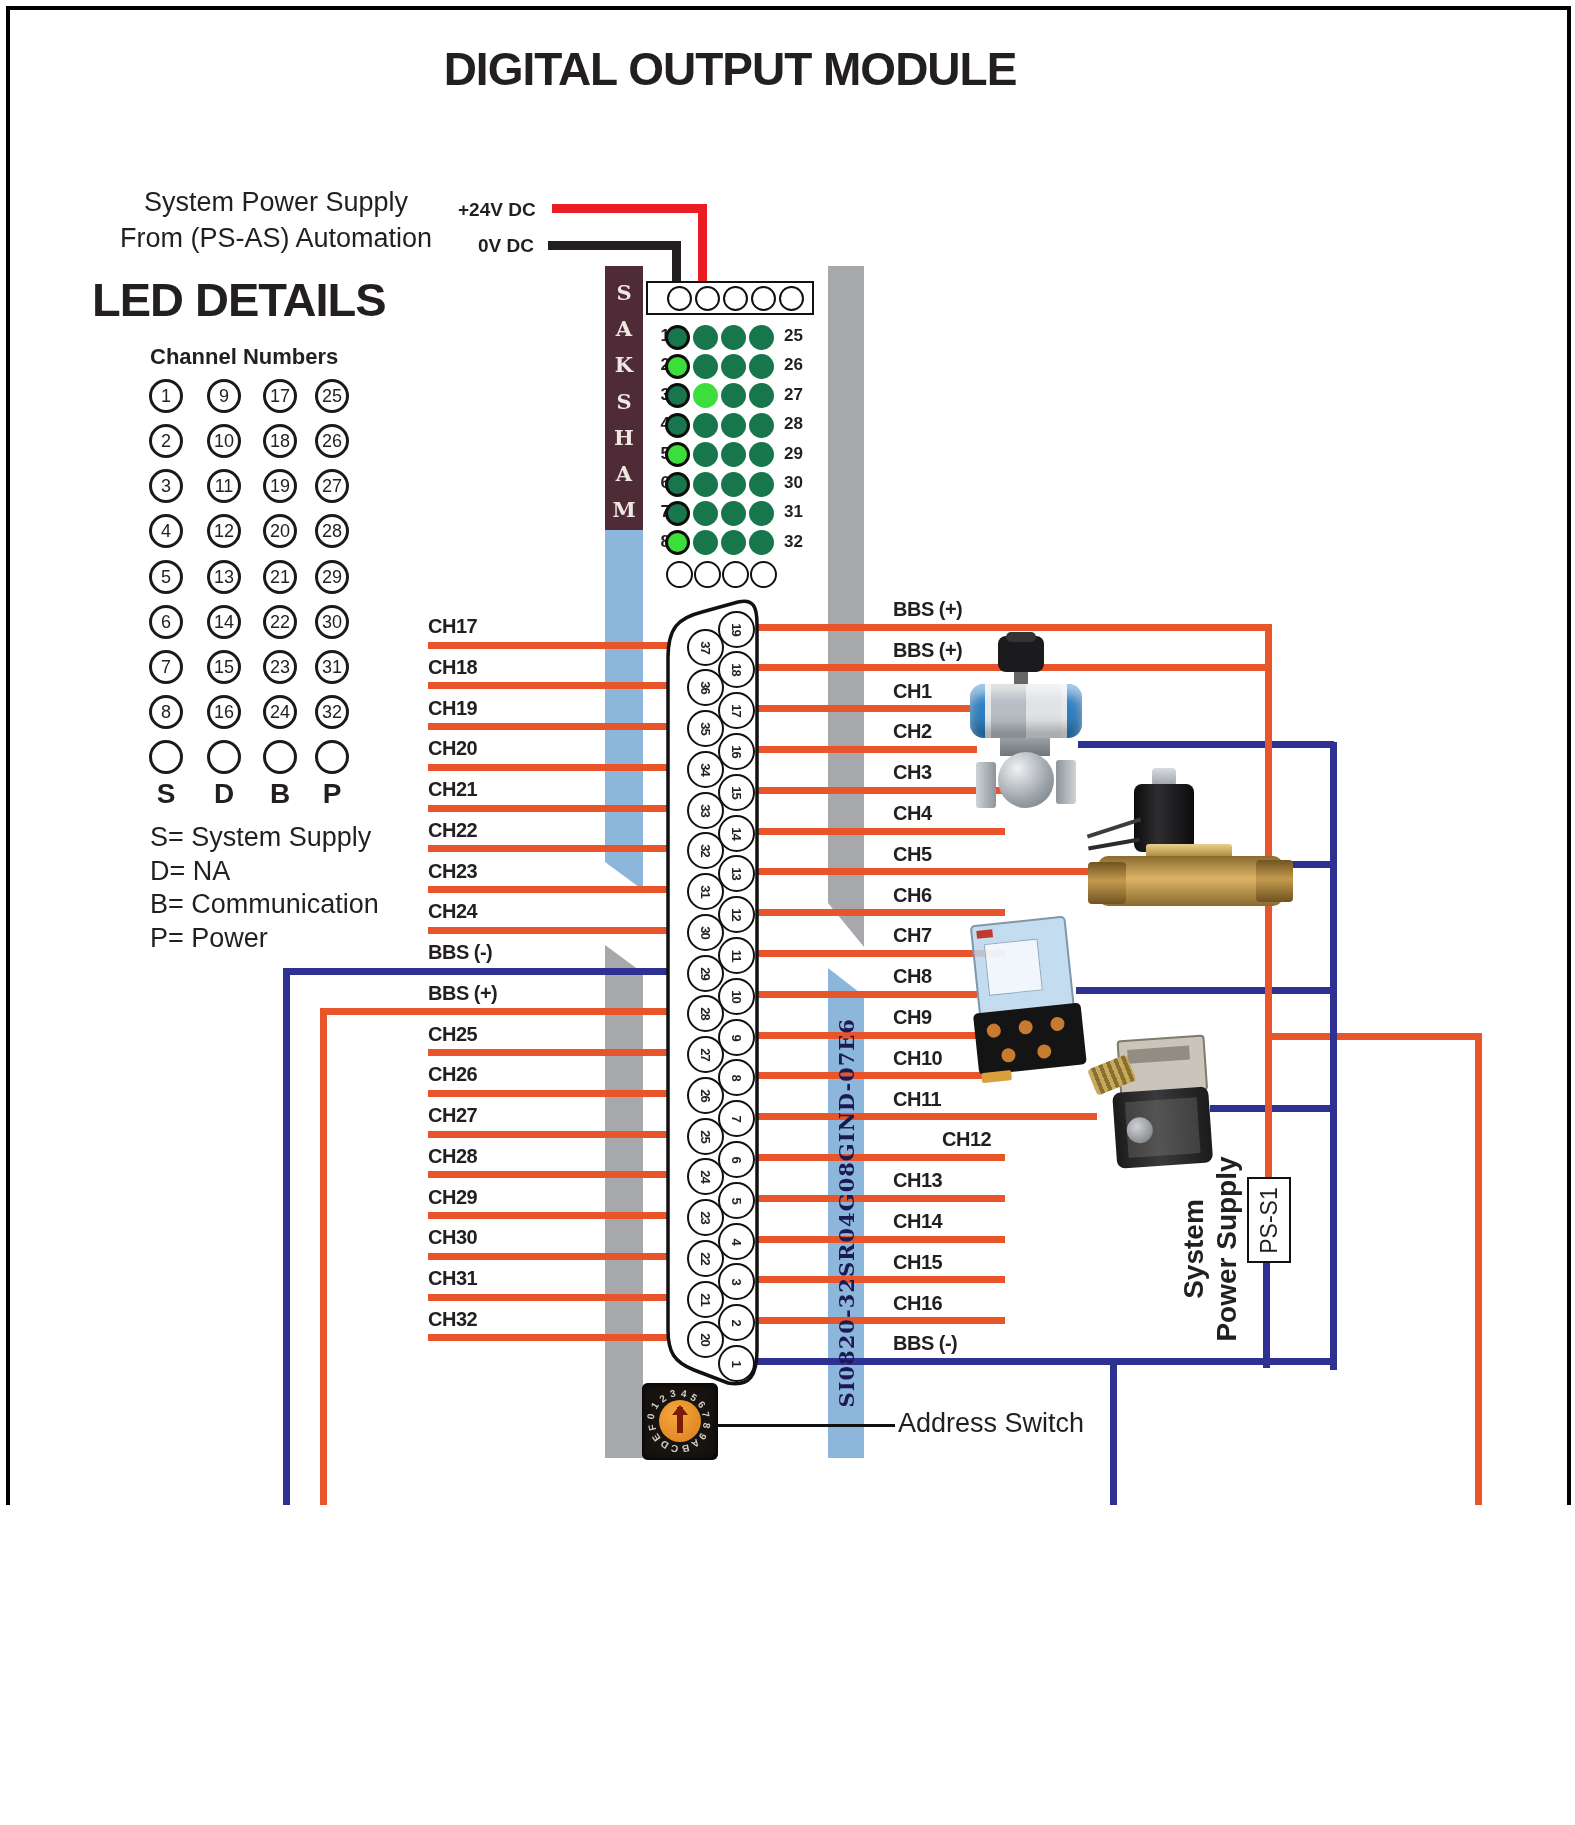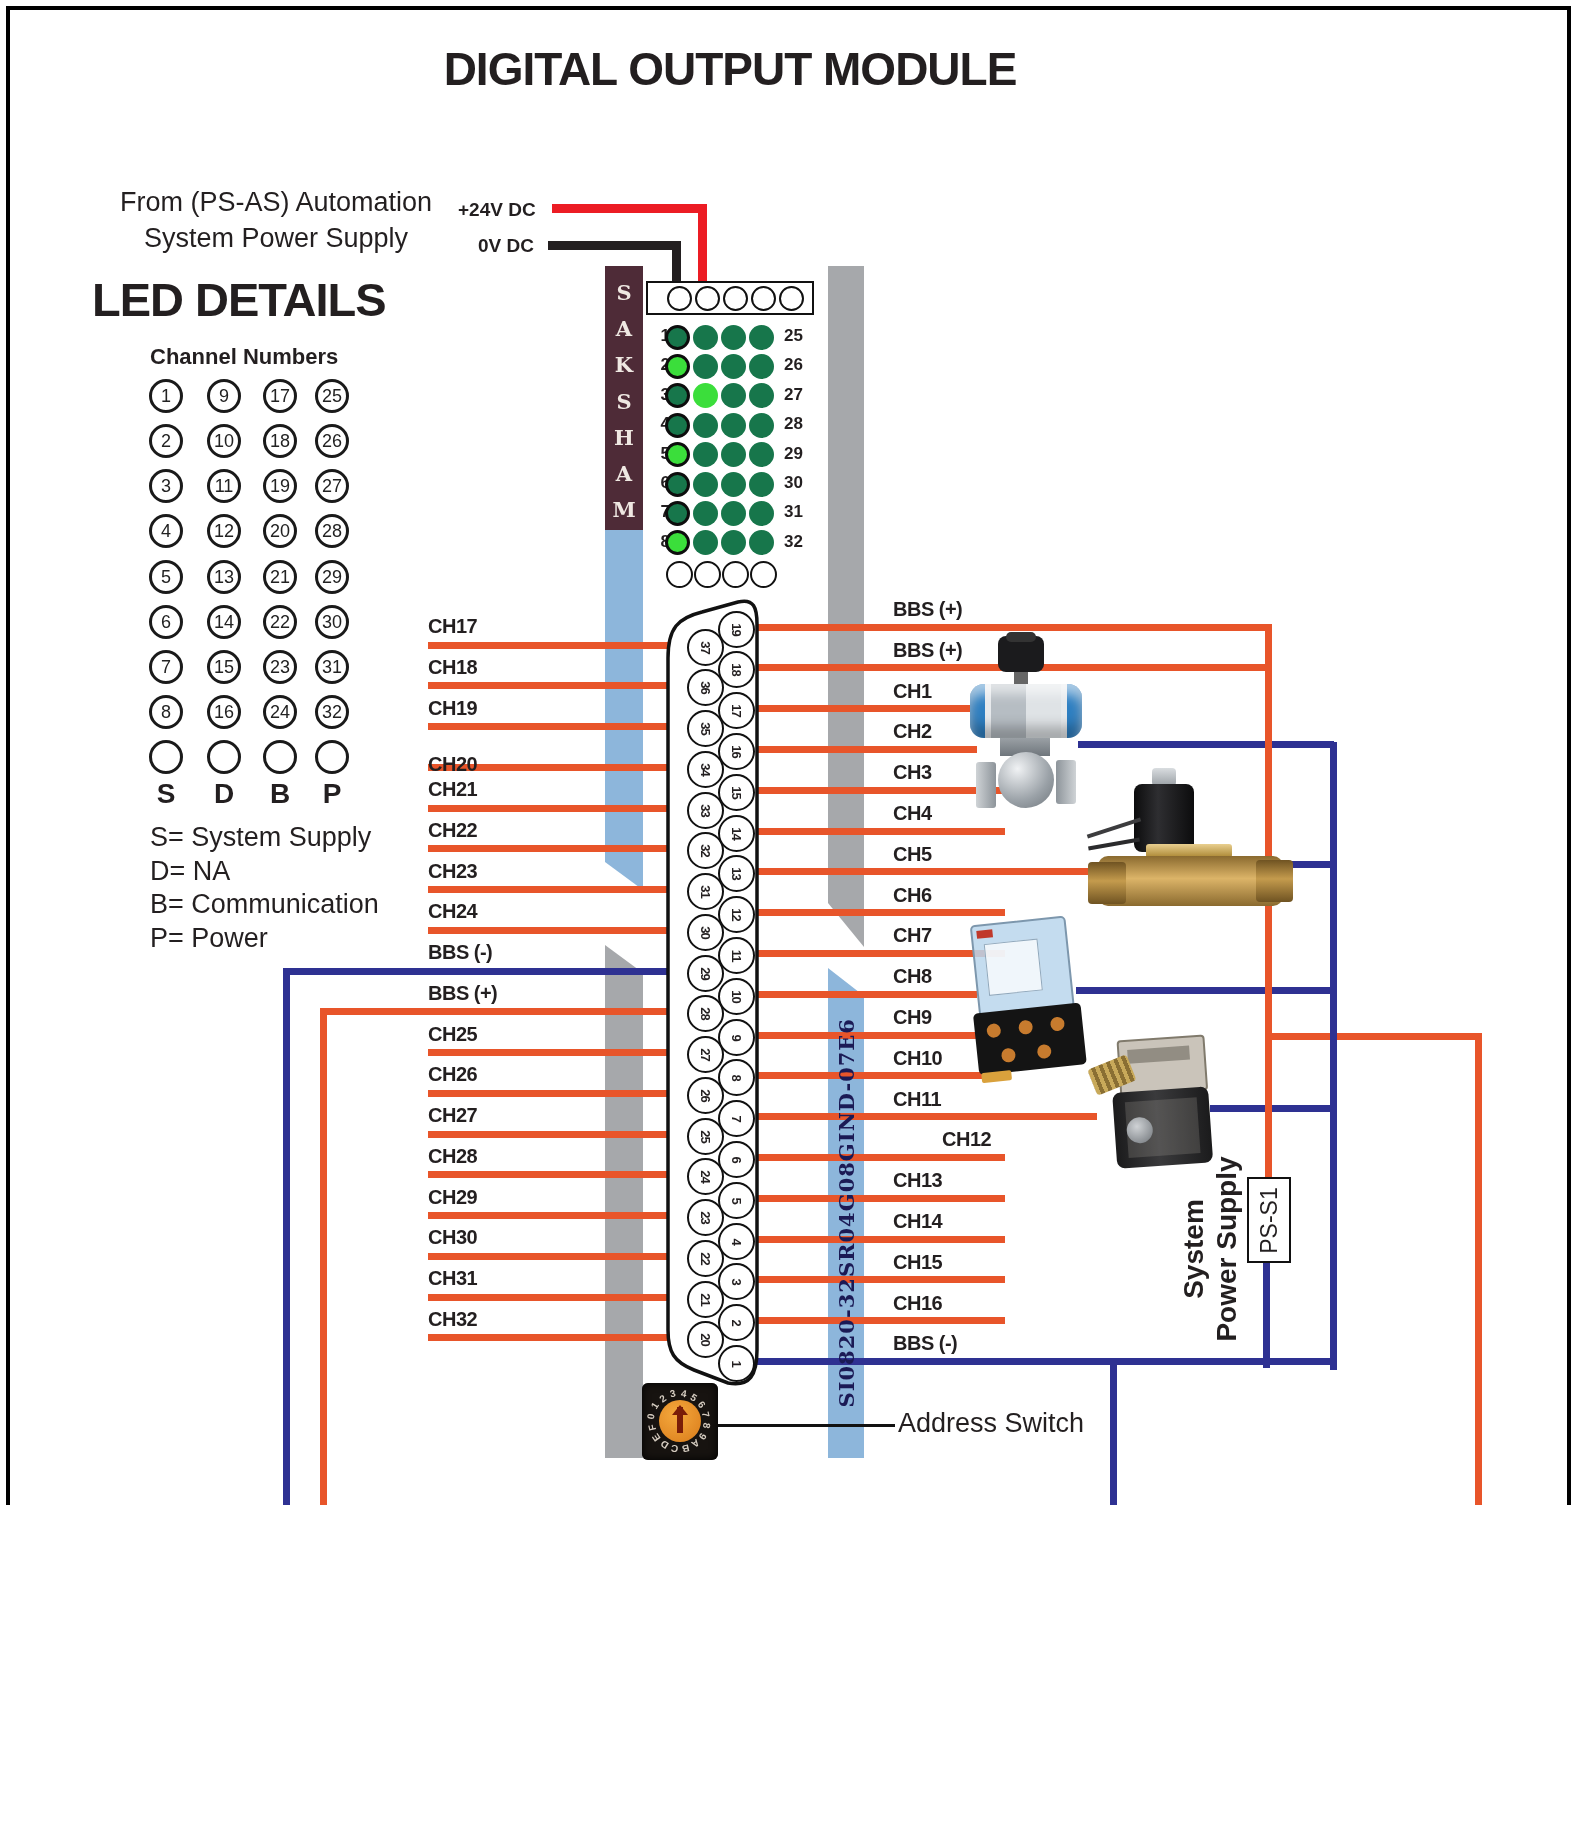--- a/index.html
+++ b/index.html
@@ -57,22 +57,22 @@
 </head>
 <body>
 
 <div id="stage">
 
   <div class="abs frame"></div>
 
   <div class="abs title">DIGITAL OUTPUT MODULE</div>
 
   <div class="abs psas">
+    <div>System Power Supply</div>
     <div>From (PS-AS) Automation</div>
-    <div>System Power Supply</div>
   </div>
   <div class="abs vlab" style="left:458px;top:199px;">+24V DC</div>
   <div class="abs vlab" style="left:478px;top:235px;">0V DC</div>
   <div class="wire" style="left:552px;top:204px;width:155px;height:9px;background:var(--red);"></div>
   <div class="wire" style="left:698px;top:204px;width:9px;height:82px;background:var(--red);"></div>
   <div class="wire" style="left:548px;top:241px;width:133px;height:9px;background:var(--black-wire);"></div>
   <div class="wire" style="left:672px;top:241px;width:9px;height:45px;background:var(--black-wire);"></div>
 
   <div class="abs h1">LED DETAILS</div>
   <div class="abs h2">Channel Numbers</div>
@@ -324,21 +324,21 @@
     </div>
 
   <div id="rows">
       <div class="wire" style="left: 428px; top: 641.5px; width: 260px; height: 7px; background: rgb(232, 85, 42); z-index: 2;"></div>
       <div class="chlabel" style="left: 428px; top: 615px;">CH17</div>
       <div class="wire" style="left: 428px; top: 682.26px; width: 260px; height: 7px; background: rgb(232, 85, 42); z-index: 2;"></div>
       <div class="chlabel" style="left: 428px; top: 655.76px;">CH18</div>
       <div class="wire" style="left: 428px; top: 723.02px; width: 260px; height: 7px; background: rgb(232, 85, 42); z-index: 2;"></div>
       <div class="chlabel" style="left: 428px; top: 696.52px;">CH19</div>
       <div class="wire" style="left: 428px; top: 763.78px; width: 260px; height: 7px; background: rgb(232, 85, 42); z-index: 2;"></div>
-      <div class="chlabel" style="left: 428px; top: 737.28px; margin-top: 16px;">CH20</div>
+      <div class="chlabel" style="left: 428px; top: 737.28px;">CH20</div>
       <div class="wire" style="left: 428px; top: 804.54px; width: 260px; height: 7px; background: rgb(232, 85, 42); z-index: 2;"></div>
       <div class="chlabel" style="left: 428px; top: 778.04px;">CH21</div>
       <div class="wire" style="left: 428px; top: 845.3px; width: 260px; height: 7px; background: rgb(232, 85, 42); z-index: 2;"></div>
       <div class="chlabel" style="left: 428px; top: 818.8px;">CH22</div>
       <div class="wire" style="left: 428px; top: 886.06px; width: 260px; height: 7px; background: rgb(232, 85, 42); z-index: 2;"></div>
       <div class="chlabel" style="left: 428px; top: 859.56px;">CH23</div>
       <div class="wire" style="left: 428px; top: 926.82px; width: 260px; height: 7px; background: rgb(232, 85, 42); z-index: 2;"></div>
       <div class="chlabel" style="left: 428px; top: 900.32px;">CH24</div>
       <div class="wire" style="left: 283px; top: 967.58px; width: 405px; height: 7px; background: rgb(46, 49, 146); z-index: 2;"></div>
       <div class="chlabel" style="left: 428px; top: 941.08px;">BBS (-)</div>

